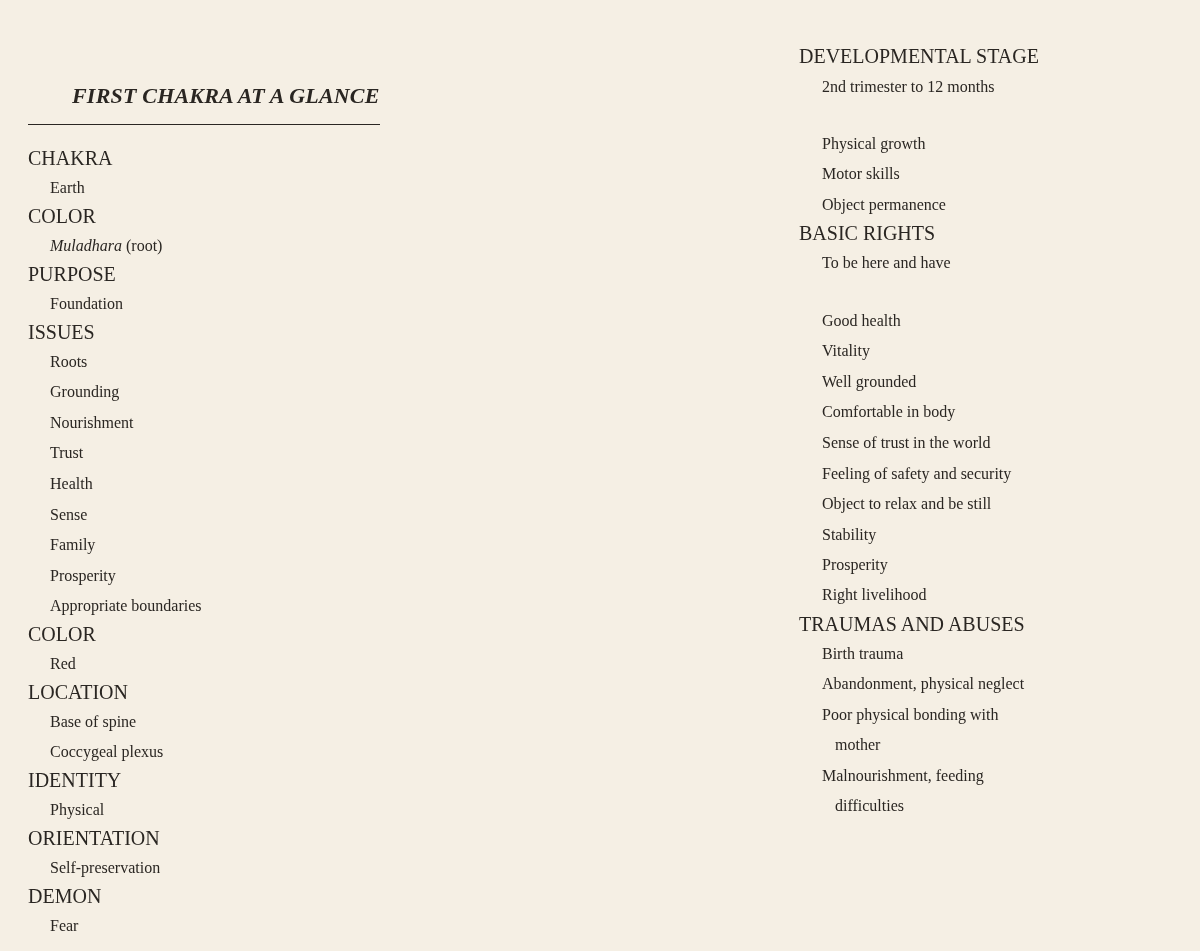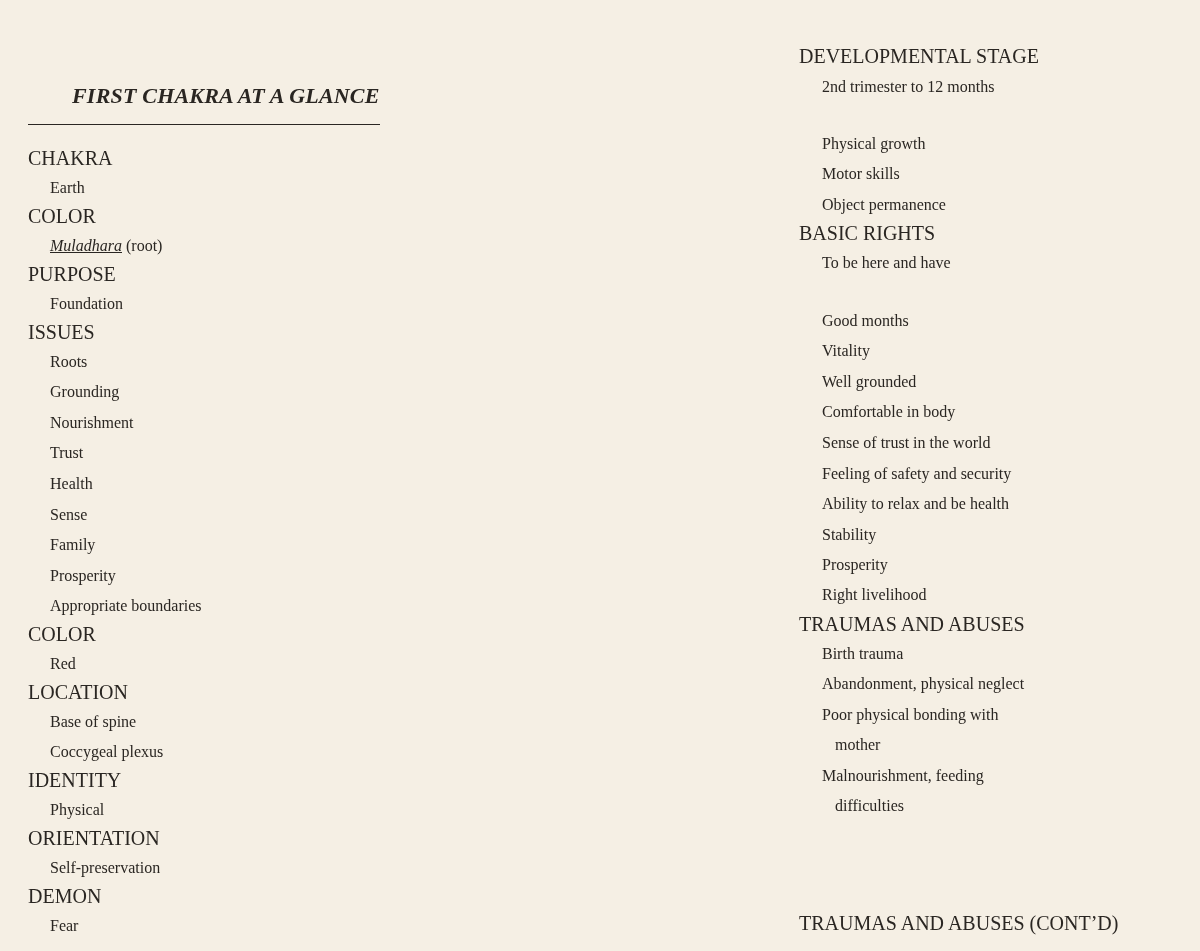--- a/index.html
+++ b/index.html
@@ -3,21 +3,21 @@
 <meta charset="utf-8">
 <style>
   html,body{margin:0;padding:0;}
   body{width:1200px;height:951px;background:#f5efe4;position:relative;overflow:hidden;
        font-family:"Liberation Serif","DejaVu Serif",serif;color:#2a2622;}
   .page{position:absolute;inset:0;}
   .title{position:absolute;left:28px;top:84px;font-size:22px;letter-spacing:0.2px;
          border-bottom:1.5px solid #2a2622;padding-left:44px;line-height:24px;padding-bottom:16px;font-weight:bold;color:#2a2622;font-style:italic;}
   .h{position:absolute;font-size:20px;line-height:22px;color:#2a2622;}
   .v{position:absolute;font-size:16px;line-height:20px;color:#2a2622;}
-  .v i{font-style:italic;text-decoration:underline;}
+  .v i{font-style:italic;}
 </style>
 </head>
 <body>
 
 <div class="page">
   <div class="title">FIRST CHAKRA AT A GLANCE</div>
 
   <div class="h" style="left:28px;top:147px">CHAKRA</div>
   <div class="v" style="left:50px;top:178px">Earth</div>
 
@@ -57,33 +57,32 @@
   <div class="h" style="left:799px;top:45px">DEVELOPMENTAL STAGE</div>
   <div class="v" style="left:822px;top:77px">2nd trimester to 12 months</div>
 
   <div class="v" style="left:822px;top:134px">Physical growth</div>
   <div class="v" style="left:822px;top:164px">Motor skills</div>
   <div class="v" style="left:822px;top:195px">Object permanence</div>
 
   <div class="h" style="left:799px;top:222px">BASIC RIGHTS</div>
   <div class="v" style="left:822px;top:253px">To be here and have</div>
 
-  <div class="v" style="left:822px;top:311px">Good months</div>
+  <div class="v" style="left:822px;top:311px">Good health</div>
   <div class="v" style="left:822px;top:341px">Vitality</div>
   <div class="v" style="left:822px;top:372px">Well grounded</div>
   <div class="v" style="left:822px;top:402px">Comfortable in body</div>
   <div class="v" style="left:822px;top:433px">Sense of trust in the world</div>
   <div class="v" style="left:822px;top:464px">Feeling of safety and security</div>
-  <div class="v" style="left:822px;top:494px">Ability to relax and be health</div>
+  <div class="v" style="left:822px;top:494px">Object to relax and be still</div>
   <div class="v" style="left:822px;top:525px">Stability</div>
   <div class="v" style="left:822px;top:555px">Prosperity</div>
   <div class="v" style="left:822px;top:585px">Right livelihood</div>
 
   <div class="h" style="left:799px;top:613px">TRAUMAS AND ABUSES</div>
   <div class="v" style="left:822px;top:644px">Birth trauma</div>
   <div class="v" style="left:822px;top:674px">Abandonment, physical neglect</div>
   <div class="v" style="left:822px;top:705px">Poor physical bonding with</div>
   <div class="v" style="left:835px;top:735px">mother</div>
   <div class="v" style="left:822px;top:766px">Malnourishment, feeding</div>
   <div class="v" style="left:835px;top:796px">difficulties</div>
 
-  <div class="h" style="left:799px;top:912px">TRAUMAS AND ABUSES (CONT’D)</div>
 </div>
 
 </body></html>

